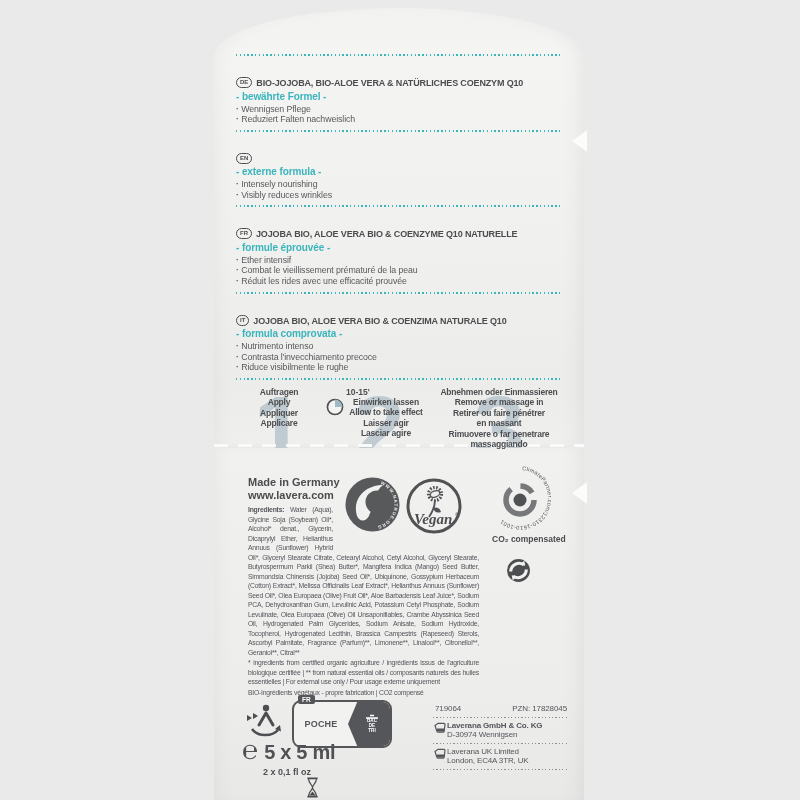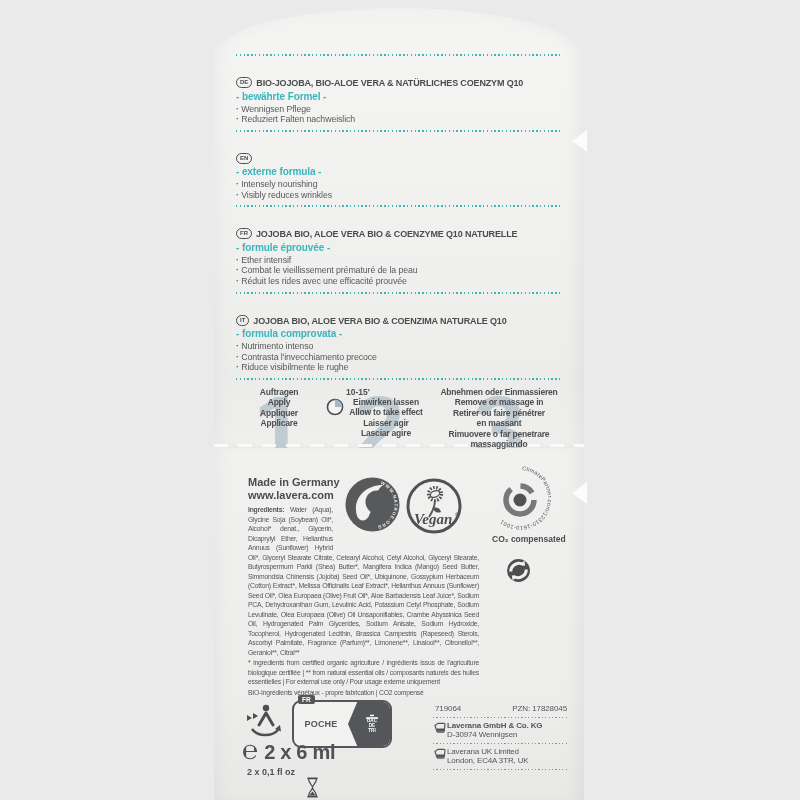--- a/index.html
+++ b/index.html
@@ -76,21 +76,21 @@
     font-size:9px;font-weight:bold;color:#55565a;letter-spacing:.2px;}
   .poche-right{width:42px;background:#55565a;clip-path:polygon(22% 0,100% 0,100% 100%,22% 100%,0 50%);
     display:flex;align-items:center;justify-content:center;}
   .bin{display:flex;flex-direction:column;align-items:center;justify-content:center;
     margin-left:6px;color:#fff;}
   .binlines{font-size:4.6px;font-weight:bold;line-height:4.8px;text-align:center;color:#fff;}
 
   .evol{position:absolute;left:28px;top:289px;display:flex;align-items:baseline;gap:6px;color:#505154;}
   .emark{font-size:27px;font-weight:400;line-height:26px;}
   .volume{font-size:20px;font-weight:bold;letter-spacing:-.3px;}
-  .oz{position:absolute;left:33px;top:319px;font-size:9px;font-weight:bold;color:#505154;}
+  .oz{position:absolute;left:49px;top:319px;font-size:9px;font-weight:bold;color:#505154;}
 
   .rightcol{position:absolute;left:219px;top:256px;width:136px;color:#55565a;}
   .codes{display:flex;justify-content:space-between;font-size:8px;letter-spacing:-.1px;padding:0 2px 4px 2px;}
   .dotsep{height:1px;background-image:repeating-linear-gradient(90deg,#8d8e90 0 1.2px,transparent 1.2px 3.4px);}
   .addr{display:flex;align-items:flex-start;padding:3px 0 3px 0;}
   .addr-lines{font-size:8px;line-height:9.4px;letter-spacing:-.15px;}
   .addr-lines .bold{font-weight:bold;}
   .hourglass2{position:absolute;left:92px;top:329px;}
 </style>
 </head>
@@ -297,21 +297,21 @@
               </svg>
             <div class="binlines" style="white-space:pre-line">BAC
 DE
 TRI</div>
           </div>
         </div>
       </div>
 
       <div class="evol">
         <span class="emark">℮</span>
-        <span class="volume">2 x 6 ml</span>
+        <span class="volume">5 x 5 ml</span>
       </div>
       <div class="oz">2 x 0,1 fl oz</div>
 
       <div class="rightcol">
         <div class="codes">
           <span>719064</span>
           <span>PZN: 17828045</span>
         </div>
         <div class="dotsep"></div>
         <div class="addr">

